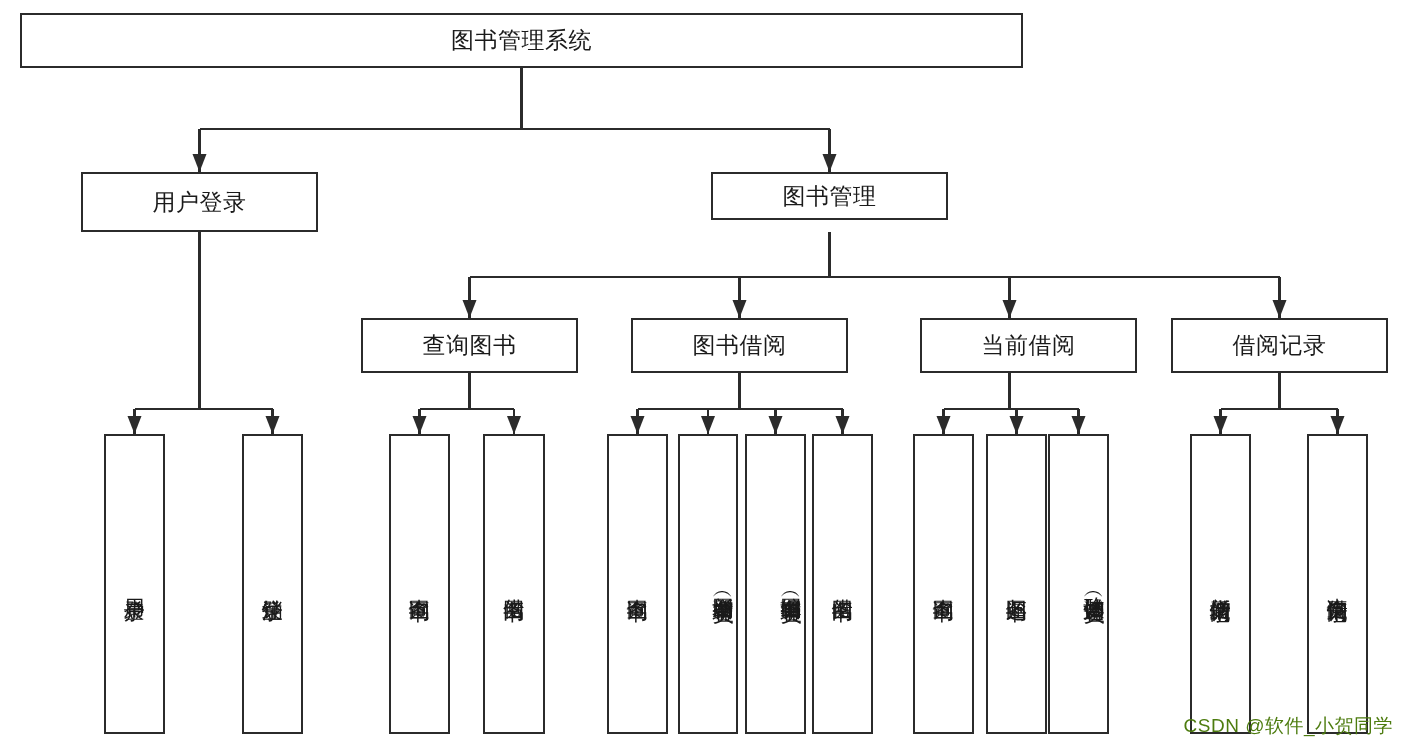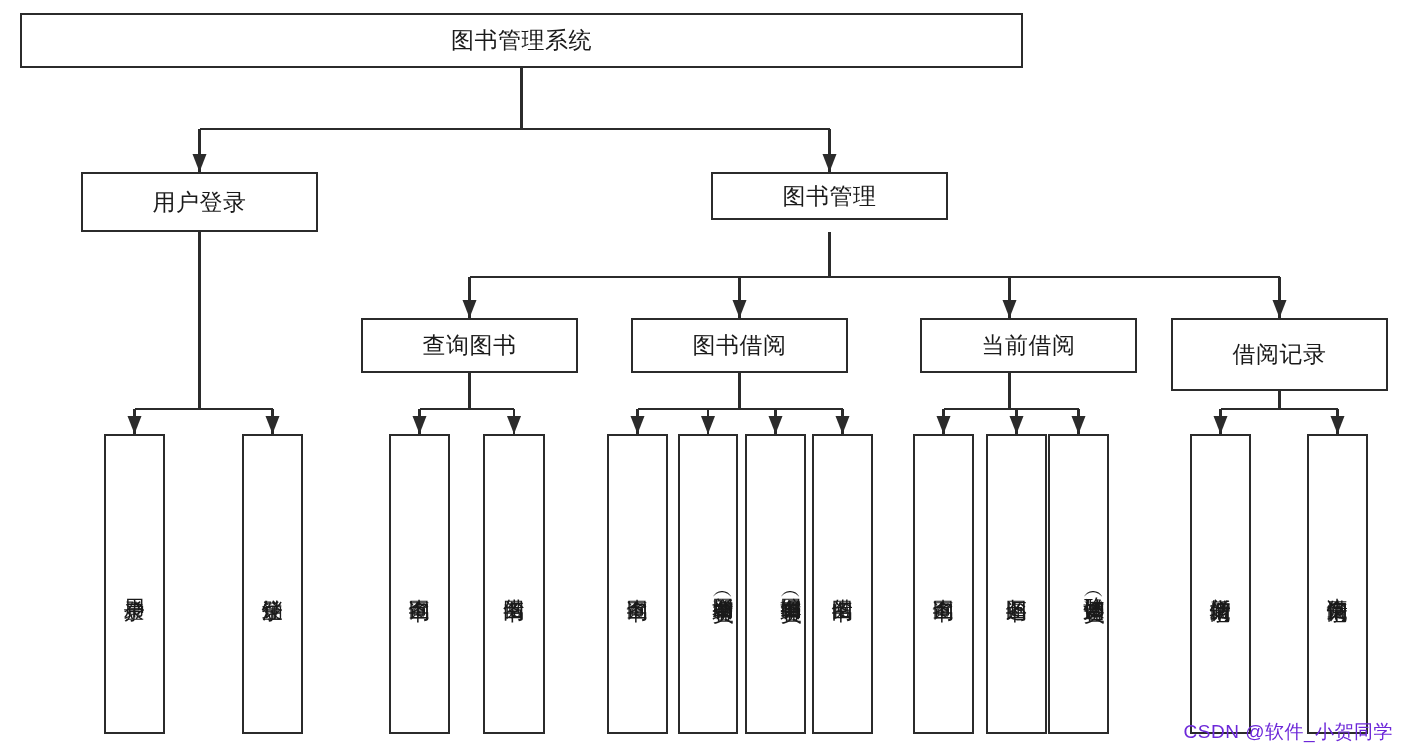--- a/index.html
+++ b/index.html
@@ -49,23 +49,23 @@
   }
   .node.v.top {
     align-items: flex-start;
   }
   .node-label {
     display: block;
   }
   #watermark {
     position: absolute;
     right: 12px;
-    bottom: 2px;
+    bottom: 8px;
     font-size: 19px;
-    color: #6d28d9;
+    color: #4d7c0f;
     letter-spacing: 0.5px;
     white-space: nowrap;
     pointer-events: none;
   }
 </style>
 </head>
 <body>
 
 <div id="canvas">
   <svg id="edges" viewBox="0 0 1405 747" xmlns="http://www.w3.org/2000/svg">
@@ -134,21 +134,21 @@
       </div>
       <div class="node h" style="left: 361px; top: 318px; width: 217px; height: 55px;">
         <span class="node-label">查询图书</span>
       </div>
       <div class="node h" style="left: 631px; top: 318px; width: 217px; height: 55px;">
         <span class="node-label">图书借阅</span>
       </div>
       <div class="node h" style="left: 920px; top: 318px; width: 217px; height: 55px;">
         <span class="node-label">当前借阅</span>
       </div>
-      <div class="node h" style="left: 1171px; top: 318px; width: 217px; height: 73px;">
+      <div class="node h" style="left: 1171px; top: 318px; width: 217px; height: 55px;">
         <span class="node-label">借阅记录</span>
       </div>
       <div class="node v" style="left: 104px; top: 434px; width: 61px; height: 300px;">
         <span class="node-label">用户登录</span>
       </div>
       <div class="node v" style="left: 242px; top: 434px; width: 61px; height: 300px;">
         <span class="node-label">注销登录</span>
       </div>
       <div class="node v" style="left: 389px; top: 434px; width: 61px; height: 300px;">
         <span class="node-label">查询图书</span>

